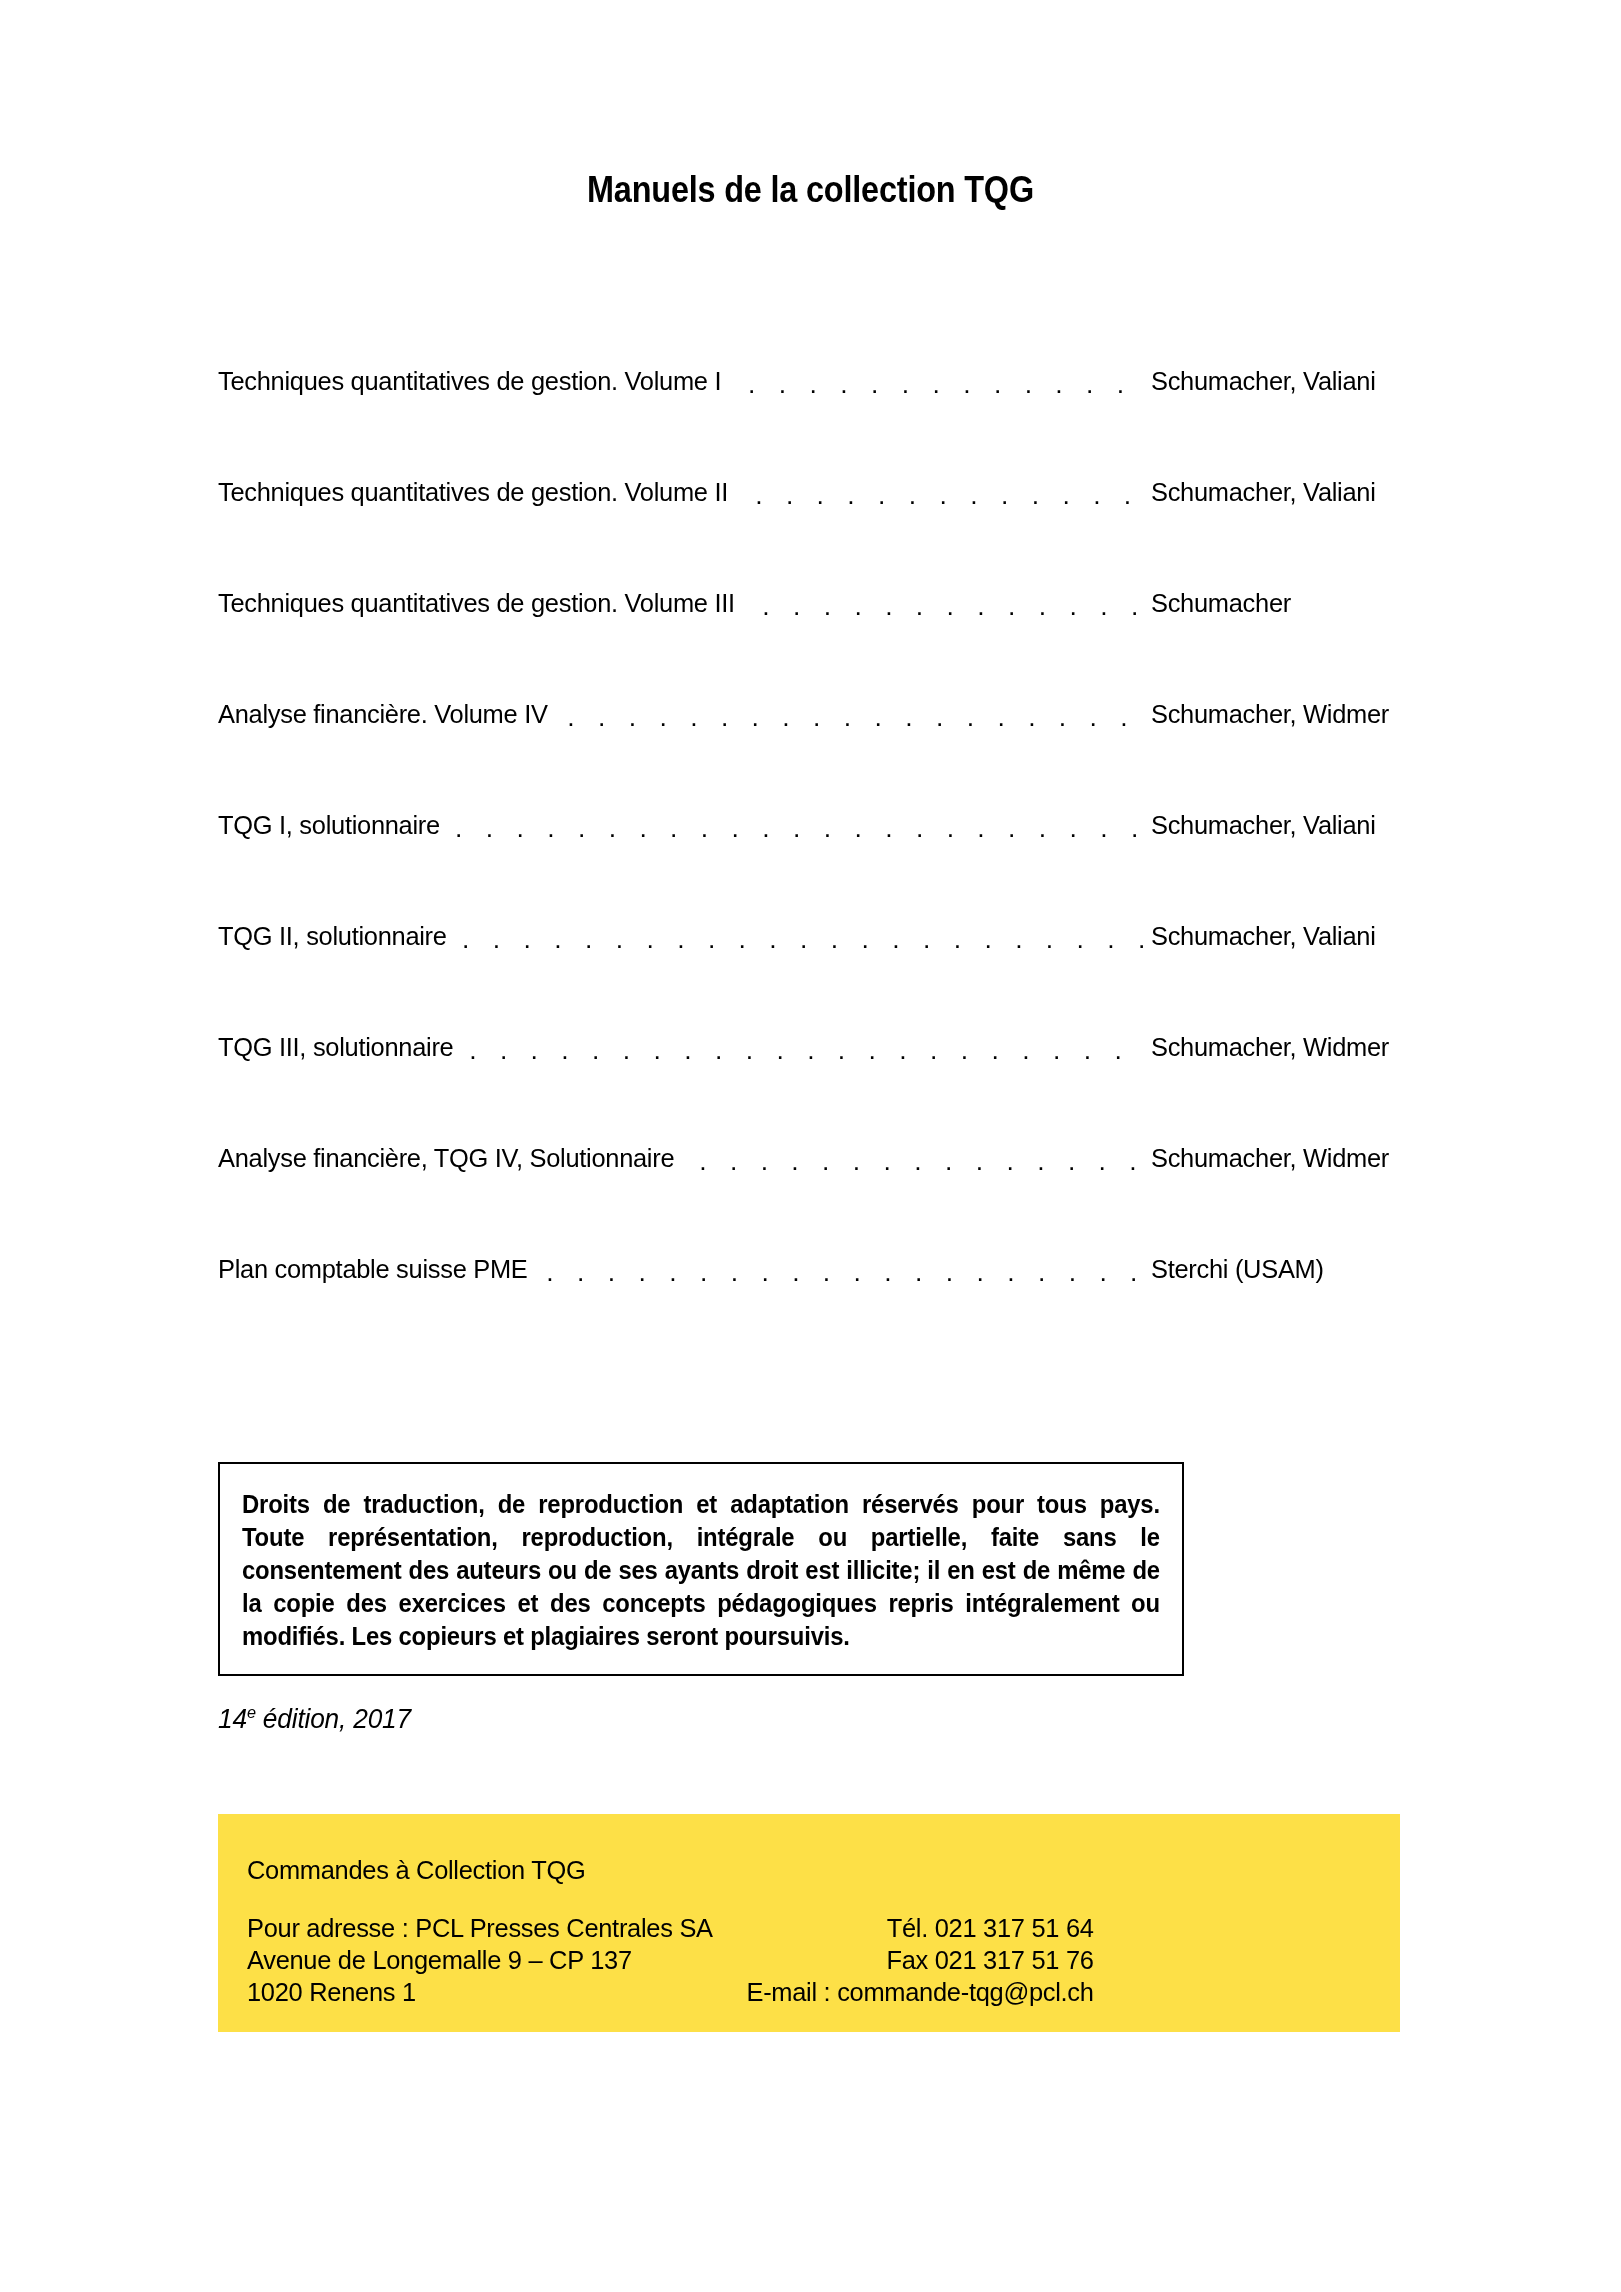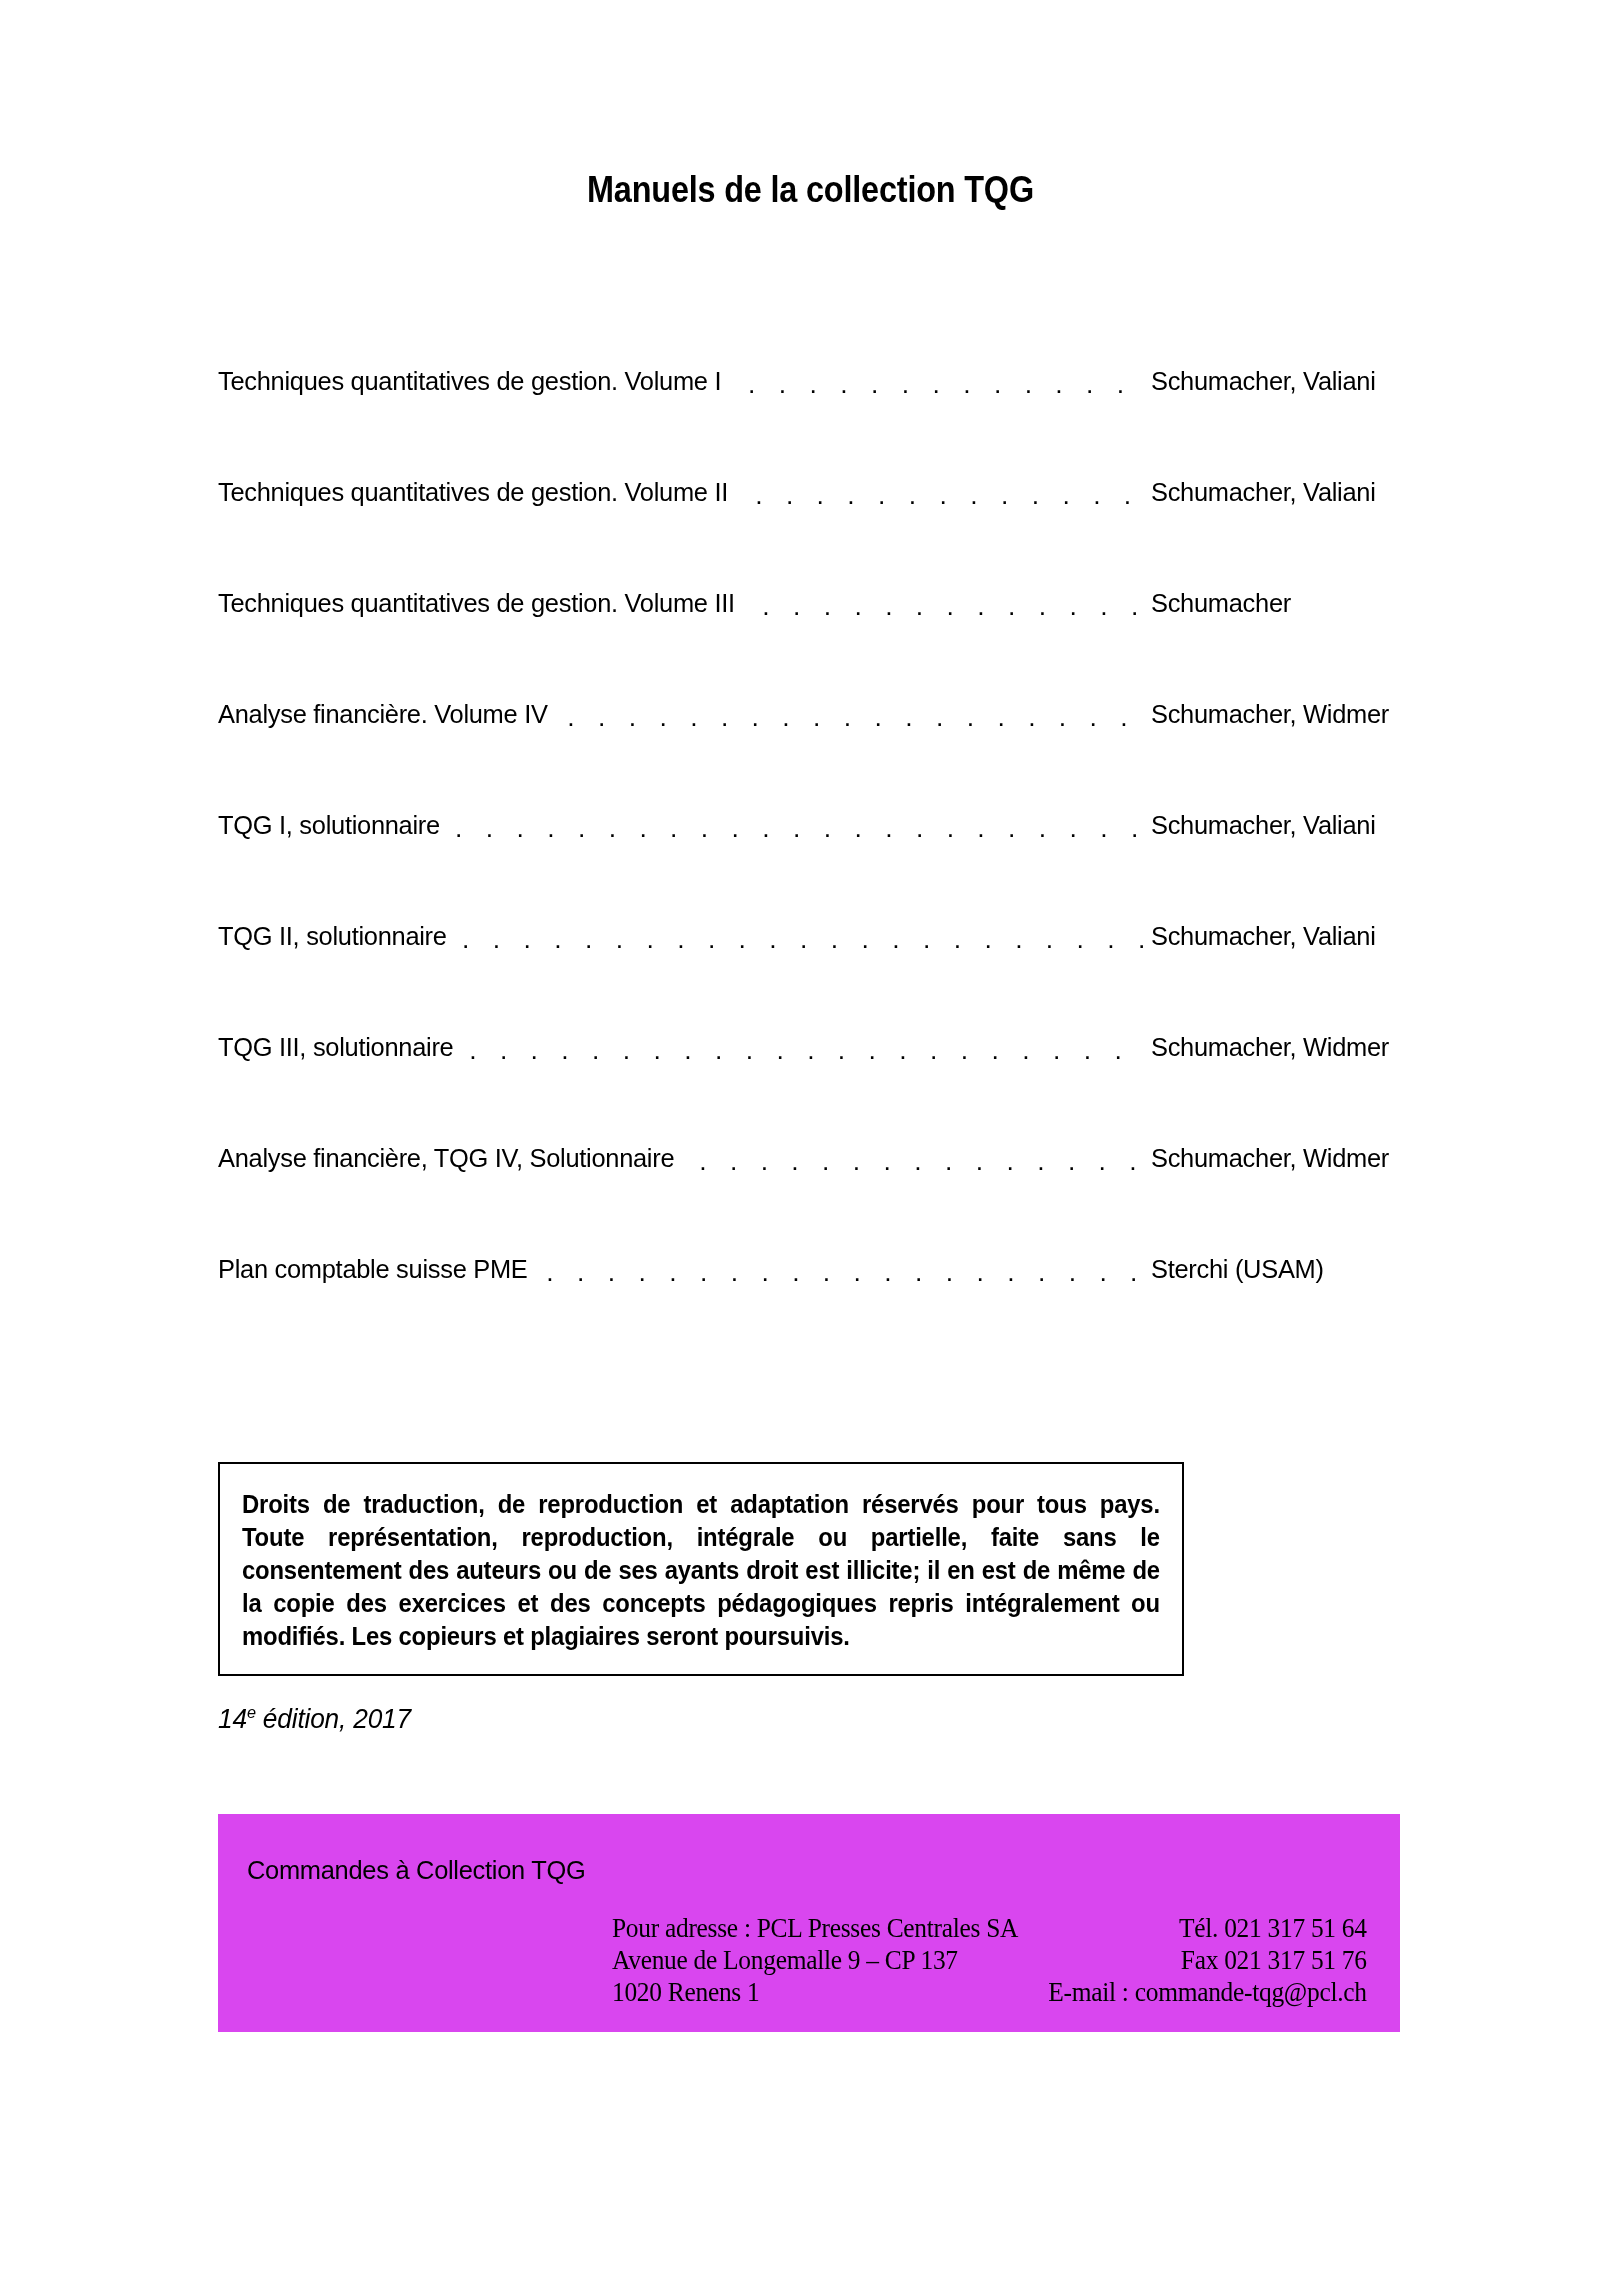--- a/index.html
+++ b/index.html
@@ -119,36 +119,35 @@
   }
 
   
   .footer-box {
     position: absolute;
     left: 218px;
     top: 1814px;
     width: 1182px;
     height: 218px;
     box-sizing: border-box;
-    background: #d946ef;
+    background: #fde047;
     padding: 41px 33px 0 29px;
   }
   .footer-heading {
     font-size: 26.5px;
     letter-spacing: -0.3px;
     transform: scaleX(0.96);
     transform-origin: left top;
     white-space: nowrap;
     margin-bottom: 25.5px;
   }
   .footer-cols {
     display: flex;
-    justify-content: flex-end;
+    justify-content: flex-start;
     align-items: flex-start;
-    font-family: Liberation Serif, serif;
   }
   .footer-address, .footer-contact {
     font-size: 26.5px;
     line-height: 32px;
     letter-spacing: -0.3px;
     white-space: nowrap;
   }
   .footer-address {
     transform: scaleX(0.96);
     transform-origin: left top;

